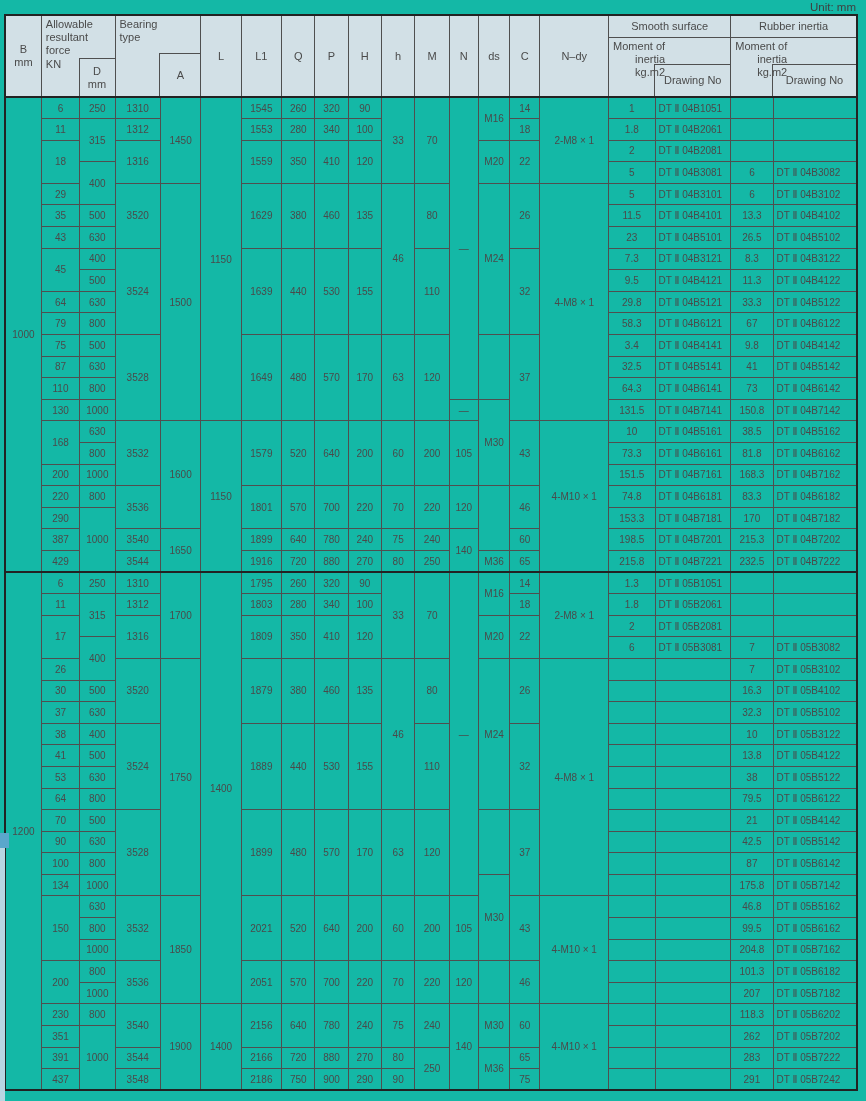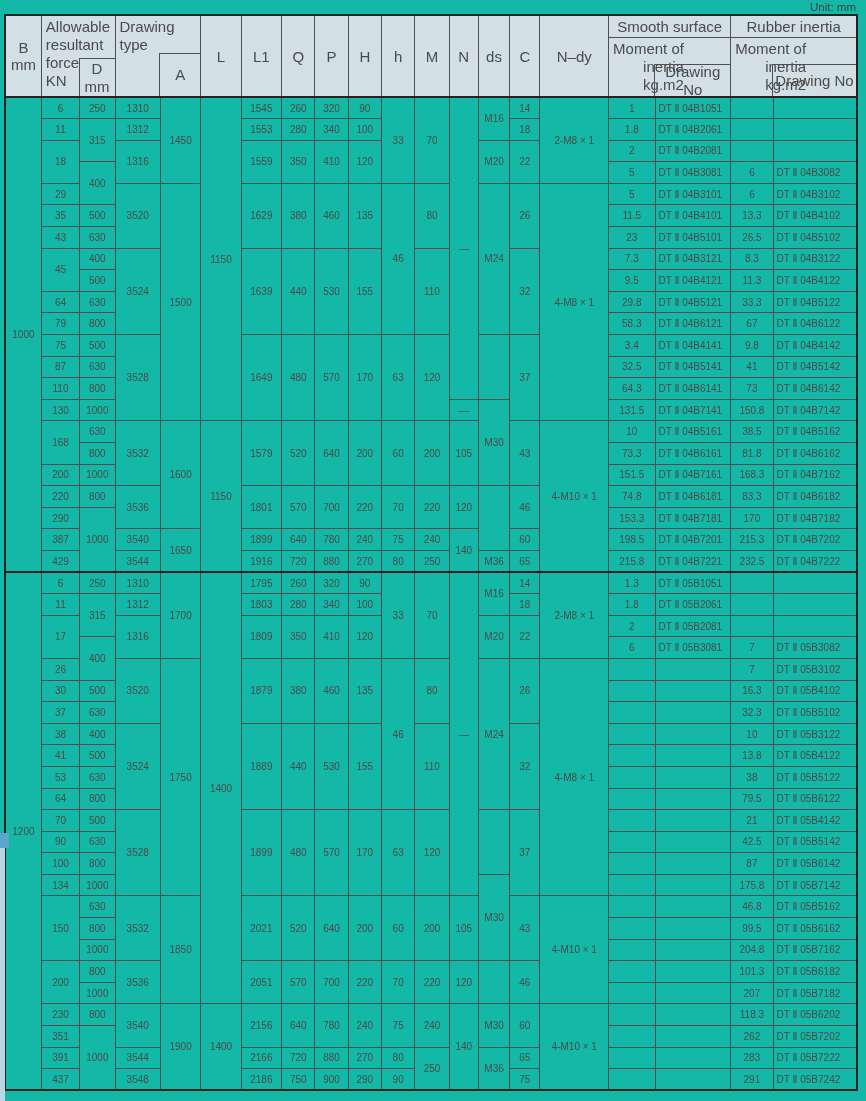--- a/index.html
+++ b/index.html
@@ -3,21 +3,21 @@
 <meta charset="utf-8">
 <style>
   html,body{margin:0;padding:0;background:#fff;}
   #stage{position:relative;width:866px;height:1101px;background:#14b8a6;overflow:hidden;
          font-family:"Liberation Sans","DejaVu Sans",sans-serif;color:var(--text,#4a4a4a);}
   .unit{position:absolute;top:1px;right:10px;font-size:11.5px;color:#3f3f3f;}
   table{position:absolute;left:4px;top:14px;width:854px;border-collapse:collapse;table-layout:fixed;
         border:2px solid var(--outer,#222);}
   th,td{border:1px solid var(--grid,#4f4f4f);font-weight:normal;text-align:center;vertical-align:middle;
         padding:0;font-size:10px;overflow:hidden;}
-  thead th{background:var(--hbg,#d2e0e6);font-size:15px;height:80px;}
+  thead th{background:var(--hbg,#d2e0e6);font-size:11px;height:80px;}
   tbody tr{height:21.6px;}
   td.al{text-align:left;padding-left:3px;}
   tr.section-start td{border-top:2px solid var(--outer,#222);}
   .vstack{white-space:pre-line;line-height:1.15;}
   .corner{position:relative;width:100%;height:80px;}
   .corner .lbl{position:absolute;left:4px;top:2px;text-align:left;white-space:pre-line;line-height:1.2;}
   .subbox{position:absolute;right:0;bottom:0;border-left:1px solid var(--grid,#4f4f4f);
           border-top:1px solid var(--grid,#4f4f4f);display:flex;align-items:center;justify-content:center;
           white-space:pre-line;line-height:1.15;}
   .grp{position:relative;width:100%;height:80px;}
@@ -67,21 +67,21 @@
             <div class="lbl">Allowable
 resultant
 force
 KN</div>
             <div class="subbox" style="width:35px;height:37px;">D
 mm</div>
           </div>
         </th>
         <th colspan="2">
           <div class="corner">
-            <div class="lbl">Drawing
+            <div class="lbl">Bearing
 type</div>
             <div class="subbox" style="width:40px;height:42px;">A</div>
           </div>
         </th>
         <th>L</th>
         <th>L1</th>
         <th>Q</th>
         <th>P</th>
         <th>H</th>
         <th>h</th>

